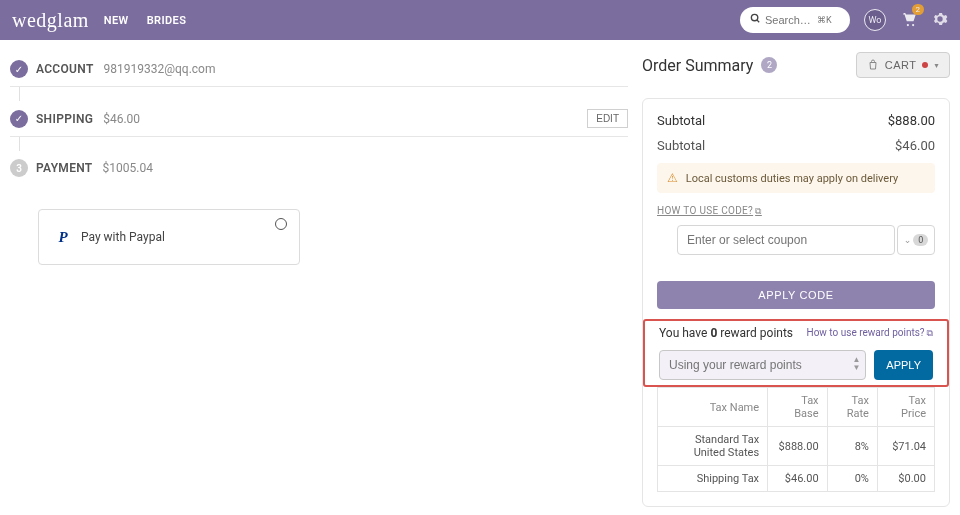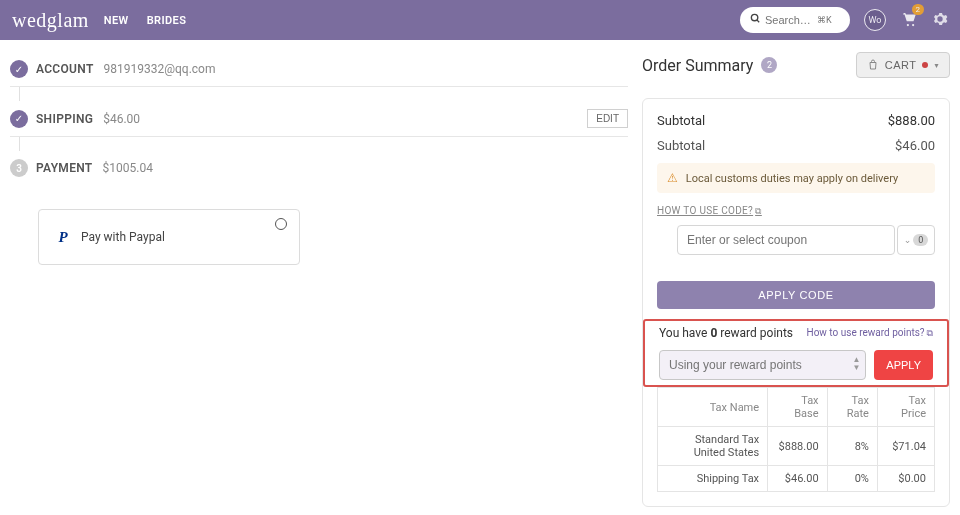--- a/index.html
+++ b/index.html
@@ -63,21 +63,21 @@
 .apply-code-btn { width: 100%; background: #8e82ae; color: #fff; border: none; border-radius: 4px; padding: 8px; font-size: 11px; letter-spacing: .6px; margin-bottom: 10px; margin-top: 16px; }
 
 .reward-box { border: 2px solid #d9534f; border-radius: 3px; margin: 0 -14px; padding: 5px 14px; }
 .reward-top { display: flex; justify-content: space-between; align-items: center; font-size: 12px; margin-bottom: 10px; }
 .reward-top b { font-weight: 700; }
 .reward-link { font-size: 10px; color: #6f5fa0; }
 .reward-input-row { display: flex; gap: 8px; }
 .reward-input-wrap { position: relative; flex: 1; }
 .reward-input { width: 100%; border: 1px solid #c7c7c7; border-radius: 4px; padding: 7px 22px 7px 9px; font-size: 12px; color: #999; background: #f3f0f7; }
 .spinner { position: absolute; right: 6px; top: 6px; font-size: 8px; color: #999; line-height: 8px; }
-.apply-btn { background: #ef4444; color: #fff; border: none; border-radius: 4px; padding: 0 12px; font-size: 11px; }
+.apply-btn { background: #0369a1; color: #fff; border: none; border-radius: 4px; padding: 0 12px; font-size: 11px; }
 
 .tax-title { font-size: 13px; margin-top: 14px; margin-bottom: 8px; color: #444; }
 .tax-table { width: 100%; border-collapse: collapse; font-size: 11px; }
 .tax-table th, .tax-table td { border: 1px solid #e4e4e4; padding: 6px 8px; text-align: right; }
 .tax-table th { color: #888; font-weight: 400; }
 .tax-table td { color: #555; }
 </style>
 </head>
 <body>
 

